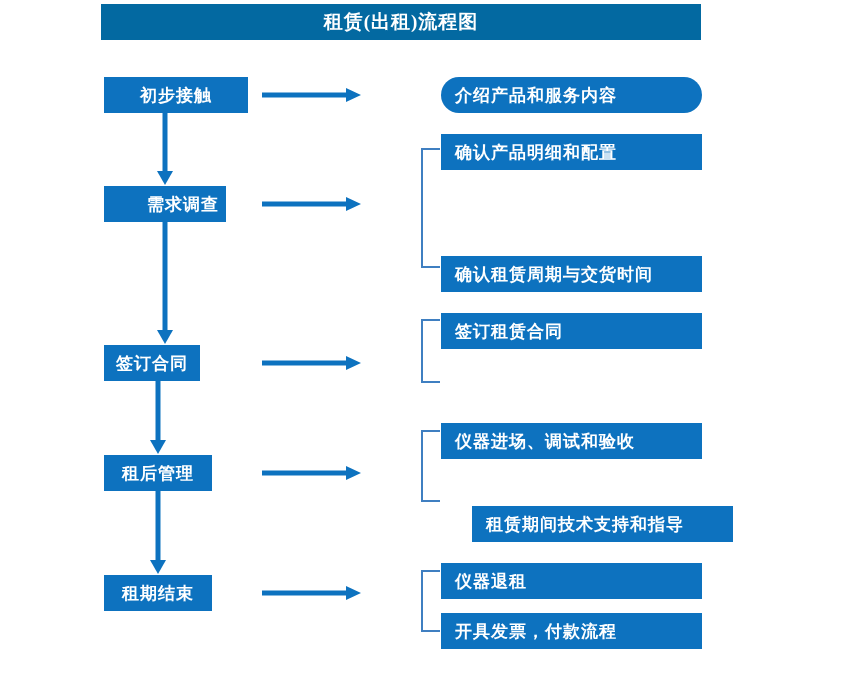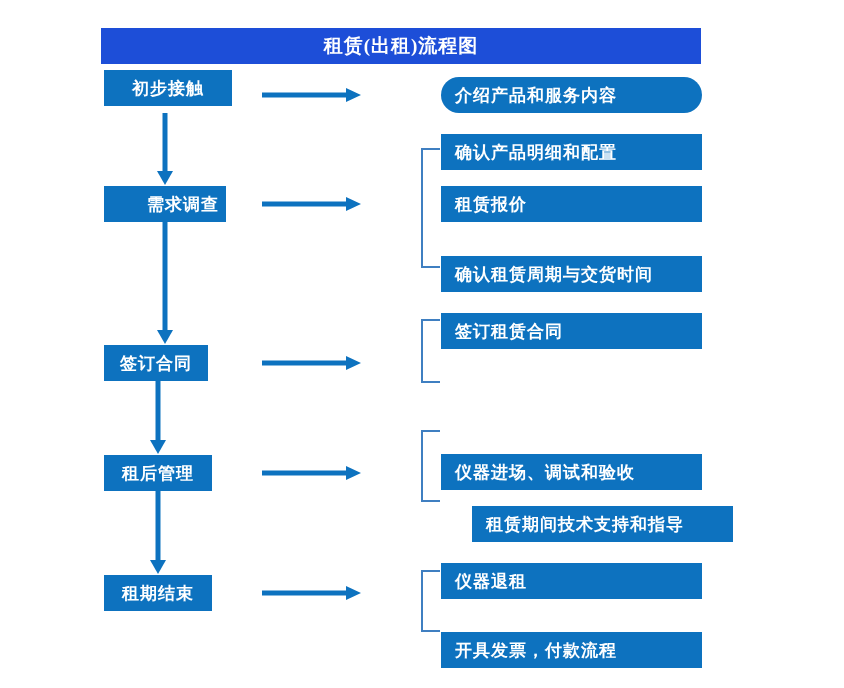--- a/index.html
+++ b/index.html
@@ -19,24 +19,24 @@
     position: absolute;
     left: 0; top: 0;
     width: 844px;
     height: 688px;
   }
 
   
   .title-bar {
     position: absolute;
     left: 101px;
-    top: 28px;
+    top: 4px;
     width: 600px;
     height: 36px;
-    background: #1d4ed8;
+    background: #0369a1;
     color: #ffffff;
     display: flex;
     align-items: center;
     justify-content: center;
     font-size: 19px;
     font-weight: bold;
     letter-spacing: 1px;
   }
 
   
@@ -86,25 +86,25 @@
   }
   .bracket svg { display: block; }
 </style>
 </head>
 <body>
 
 <div id="canvas">
 
   <div class="title-bar">租赁(出租)流程图</div>
 
-  <div class="box stage" style="left:104px; top:70px; width:128px;">初步接触</div>
+  <div class="box stage" style="left:104px; top:77px; width:144px;">初步接触</div>
 
   <div class="box stage" style="left:104px; top:186px; width:122px;padding-left:36px;">需求调查</div>
 
-  <div class="box stage" style="left:104px; top:345px; width:104px;font-family:Liberation Mono, monospace;">签订合同</div>
+  <div class="box stage" style="left:104px; top:345px; width:96px;font-family:Liberation Mono, monospace;">签订合同</div>
 
   <div class="box stage" style="left:104px; top:455px; width:108px;">租后管理</div>
 
   <div class="box stage" style="left:104px; top:575px; width:108px;">租期结束</div>
 
   <div class="arrow-down" style="left:154px; top:113px; height:73px;">
     <svg class="arrow-svg" width="22" height="73" viewBox="0 0 22 73">
       <line x1="11" y1="0" x2="11" y2="60" stroke="#0d72bf" stroke-width="5"></line>
       <polygon points="11,72 3,58 19,58" fill="#0d72bf"></polygon>
     </svg>
@@ -186,24 +186,23 @@
 
   <div class="bracket" style="top:570px; height:62px;">
     <svg width="22" height="62" viewBox="0 0 22 62">
       <path d="M21,1 L3,1 L3,61 L21,61" fill="none" stroke="#3f7fc1" stroke-width="2"></path>
     </svg>
   </div>
 
   <div class="box detail" style="top:77px;border-radius:18px;">介绍产品和服务内容</div>
 
   <div class="box detail" style="top:134px;">确认产品明细和配置</div>
-  <div class="box detail" style="top:186px;">租赁报价</div>
   <div class="box detail" style="top:244px;margin-top:12px;">确认租赁周期与交货时间</div>
 
   <div class="box detail" style="top:313px;">签订租赁合同</div>
 
-  <div class="box detail" style="top:423px;margin-top:31px;">仪器进场、调试和验收</div>
+  <div class="box detail" style="top:423px;">仪器进场、调试和验收</div>
   <div class="box detail" style="top:506px;margin-left:31px;">租赁期间技术支持和指导</div>
 
   <div class="box detail" style="top:563px;">仪器退租</div>
-  <div class="box detail" style="top:613px;margin-top:19px;">开具发票，付款流程</div>
+  <div class="box detail" style="top:613px;">开具发票，付款流程</div>
 
 </div>
 
 </body></html>

